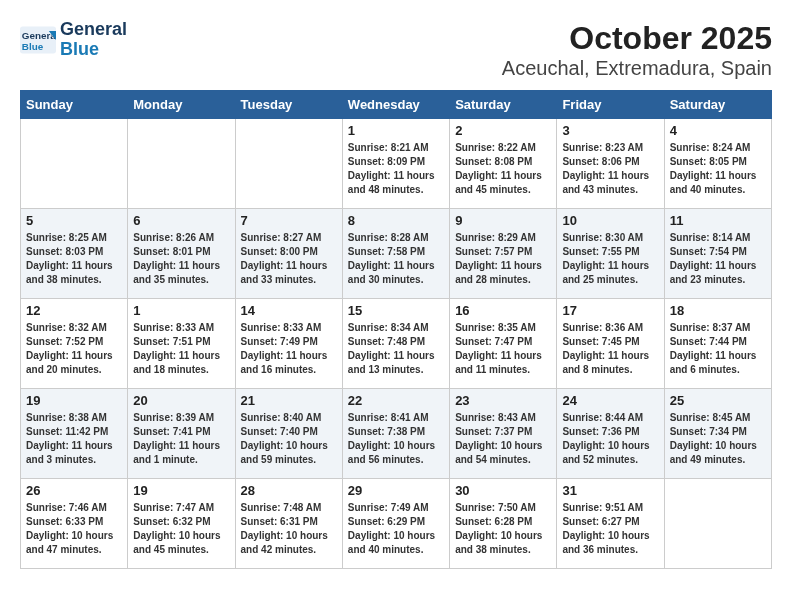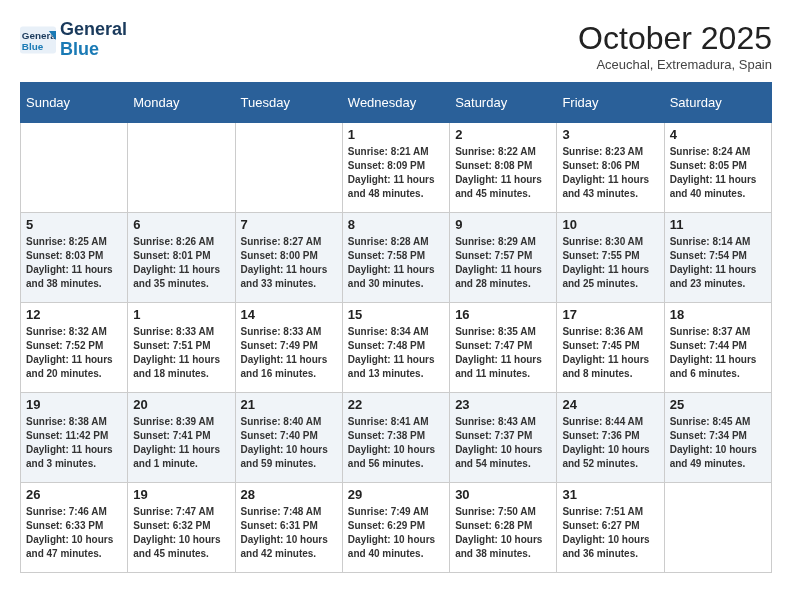--- a/index.html
+++ b/index.html
@@ -32,39 +32,39 @@
     }
     .logo-icon {
       width: 36px;
       height: 28px;
     }
     .title-section {
       text-align: right;
     }
     .cal-title {
       font-size: 32px;
-      font-weight: normal;
+      font-weight: bold;
       color: #222;
     }
     .cal-subtitle {
-      font-size: 13px;
+      font-size: 20px;
       color: #444;
     }
     table {
       width: 100%;
       border-collapse: collapse;
       font-size: 11px;
     }
     thead tr th {
       background: #2a6099;
       color: #fff;
       text-align: left;
-      padding: 12px 5px;
+      padding: 6px 5px;
       font-size: 13px;
-      font-weight: normal;
+      font-weight: bold;
       border: 1px solid #2a6099;
     }
     tbody tr td {
       border: 1px solid #ccc;
       vertical-align: top;
       padding: 4px 5px;
       width: 107px;
       min-height: 80px;
       height: 90px;
     }
@@ -312,20 +312,20 @@
 Daylight: 10 hours and 40 minutes.</div>
         </td>
         <td>
           <div class="day-number">30</div>
           <div class="day-info">Sunrise: 7:50 AM
 Sunset: 6:28 PM
 Daylight: 10 hours and 38 minutes.</div>
         </td>
         <td>
           <div class="day-number">31</div>
-          <div class="day-info">Sunrise: 7:51 AM
+          <div class="day-info">Sunrise: 9:51 AM
 Sunset: 6:27 PM
 Daylight: 10 hours and 36 minutes.</div>
         </td>
         <td class="empty-cell"></td>
       </tr>
     </tbody>
 </table>
 
 </body></html>

